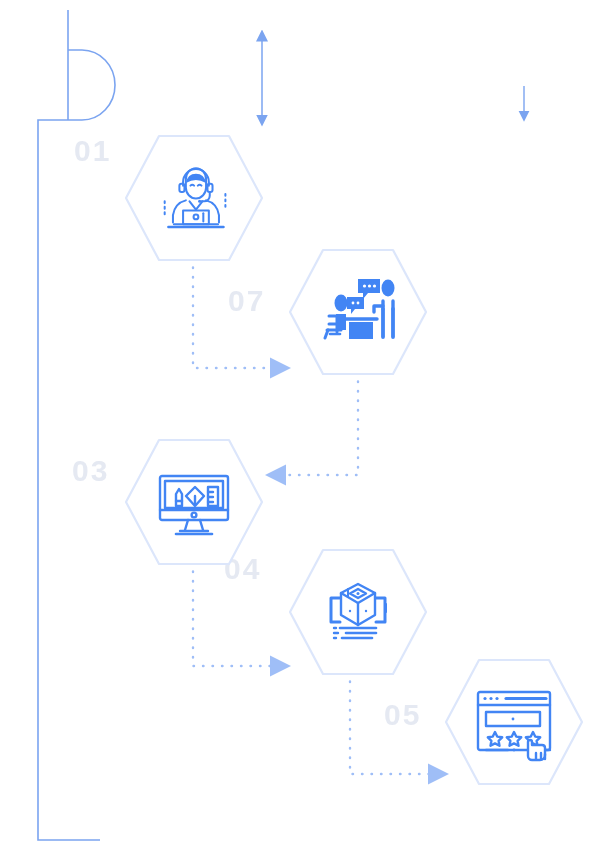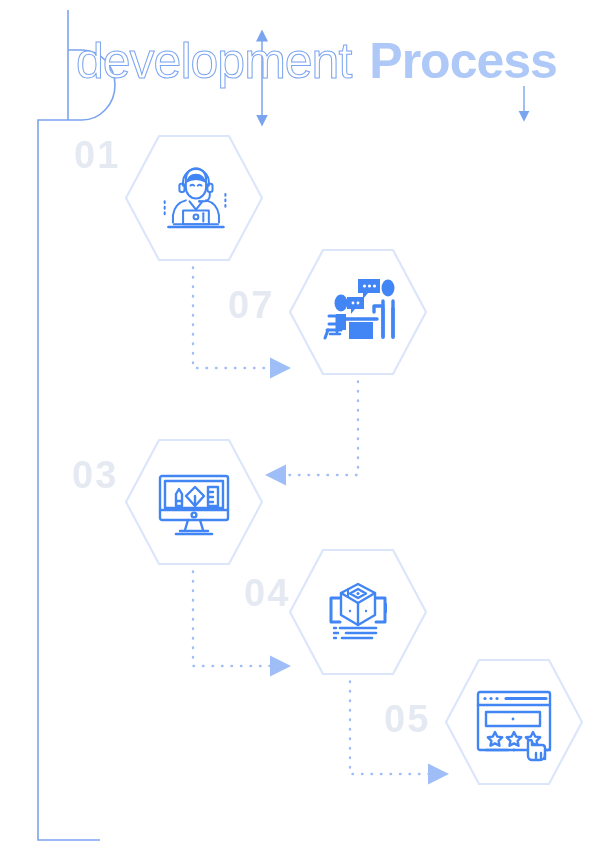--- a/index.html
+++ b/index.html
@@ -23,27 +23,27 @@
     font-weight:300;
   }
   .title-bold{
     font-size:50px;letter-spacing:-1px;color:#aec8f7;
     font-weight:700;margin-left:18px;
   }
 
   
   .step-num{
     position:absolute;
-    font-size:38px;font-weight:700;color:#e5e9f2;
+    font-size:30px;font-weight:700;color:#e5e9f2;
     letter-spacing:2px;line-height:1;user-select:none;
   }
   .n1{left:74px;top:136px;}
   .n2{left:228px;top:286px;}
   .n3{left:72px;top:456px;text-align:center;}
-  .n4{left:224px;top:574px;margin-left:20px;}
+  .n4{left:224px;top:554px;}
   .n5{left:384px;top:700px;}
 
   
   .hex{
     position:absolute;width:140px;height:128px;
   }
   .hex svg{position:absolute;left:0;top:0;overflow:visible;}
   .h1{left:124px;top:134px;}
   .h2{left:288px;top:248px;}
   .h3{left:124px;top:438px;}
@@ -94,24 +94,20 @@
 
     <g>
       <path d="M193,562 L193,666 L272,666" stroke="#9fbef7" stroke-width="2.4" fill="none" stroke-linecap="round" stroke-dasharray="0.5 9" marker-end="url(#arrR)"></path>
     </g>
 
     <g>
       <path d="M350,672 L350,774 L430,774" stroke="#9fbef7" stroke-width="2.4" fill="none" stroke-linecap="round" stroke-dasharray="0.5 9" marker-end="url(#arrR)"></path>
     </g>
   </svg>
 
-  <div class="title-wrap">
-    <span class="title-light">development</span>
-    <span class="title-bold">Process</span>
-  </div>
 
   <div class="step-num n1">01</div>
   <div class="step-num n2">07</div>
   <div class="step-num n3">03</div>
   <div class="step-num n4">04</div>
   <div class="step-num n5">05</div>
 
   <div class="hex h1">
     <svg width="140" height="128" viewBox="0 0 140 128">
       <polygon points="35,2 105,2 138,64 105,126 35,126 2,64" fill="#ffffff" stroke="#dce6fb" stroke-width="2.2" stroke-linejoin="round"></polygon>

